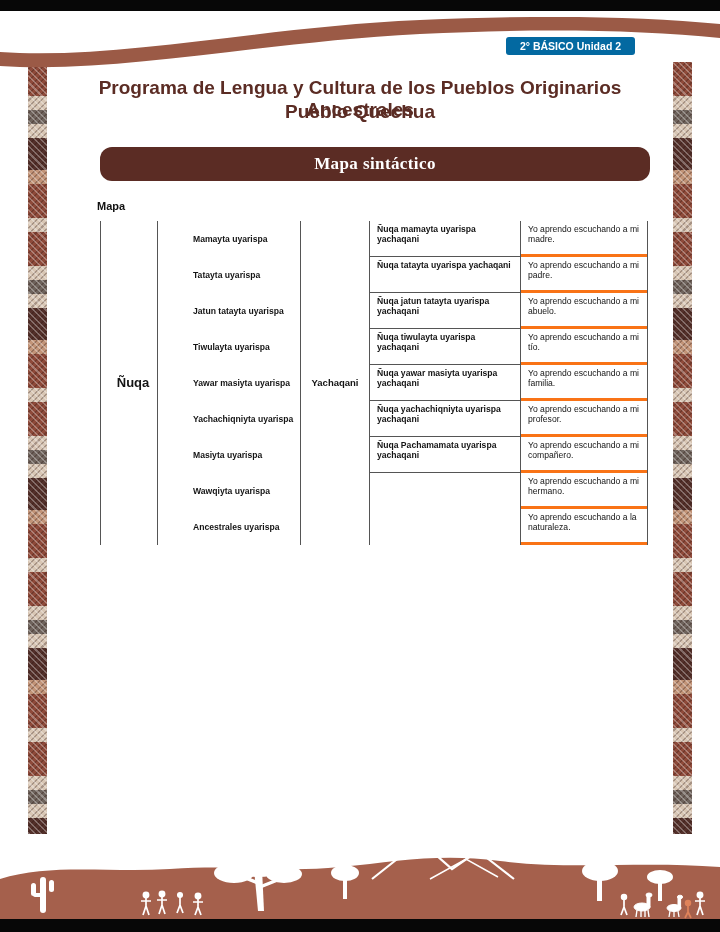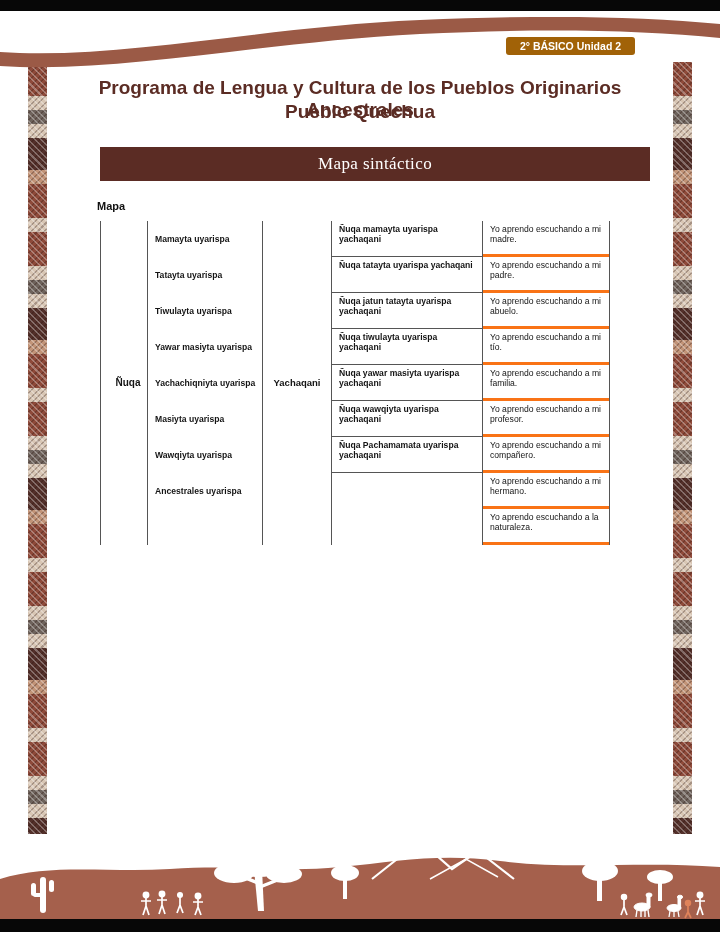--- a/index.html
+++ b/index.html
@@ -8,21 +8,21 @@
 
   .page { position:relative; width:720px; height:932px; background:#ffffff; overflow:hidden; margin:0 auto; }
 
   .bar-top    { position:absolute; top:0; left:0; width:100%; height:11px; background:#070707; z-index:5; }
   .bar-bottom { position:absolute; bottom:0; left:0; width:100%; height:13px; background:#070707; z-index:5; }
 
   .swoosh { position:absolute; top:8px; left:0; width:720px; height:70px; z-index:2; }
 
   .badge {
     position:absolute; top:37px; left:506px; z-index:3;
-    background:#a16207; color:#ffffff;
+    background:#0369a1; color:#ffffff;
     font-size:10.5px; font-weight:bold;
     padding:3px 14px; border-radius:3px; white-space:nowrap;text-align:right;
   }
 
   .strip {
     position:absolute; top:62px; width:19px; height:772px; z-index:1;
     background:
       repeating-linear-gradient(45deg,  rgba(255,255,255,.30) 0 1.5px, rgba(255,255,255,0) 1.5px 4.5px),
       repeating-linear-gradient(-45deg, rgba(40,15,10,.28)    0 1.5px, rgba(0,0,0,0)       1.5px 4.5px),
       repeating-linear-gradient(to bottom,
@@ -42,37 +42,37 @@
     position:absolute; left:60px; right:60px; text-align:center;
     font-size:19px; font-weight:bold; color:#5b2c24; z-index:2;
   }
   .title1 { top:77px; }
   .title2 { top:101px; }
 
   .banner {
     position:absolute; top:147px; left:100px; width:550px; height:34px;
     background:#5b2c24; color:#ffffff; z-index:2;
     display:flex; align-items:center; justify-content:center;
-    font-family:"Liberation Serif", serif; font-size:17px; font-weight:normal; letter-spacing:.4px;
+    font-family:"Liberation Serif", serif; font-size:17px; font-weight:bold; letter-spacing:.4px;border-radius:12px;
   }
 
   .map-label { position:absolute; top:200px; left:97px; font-size:11px; font-weight:bold; color:#111; z-index:2; }
 
   .ms-table {
     position:absolute; top:221px; left:100px; z-index:2;
     display:flex; font-size:8.6px; color:#141414; line-height:1.2;
   }
   .col { display:flex; flex-direction:column; }
   .col-subject {
-    width:48px; height:324px;
+    width:58px; height:324px;
     border-left:1px solid #555; border-right:1px solid #555;
     align-items:center; justify-content:center;
-    font-weight:bold; font-size:10px;padding-left:8px;
-  }
-  .col-phrases { width:114px; height:324px; }
+    font-weight:bold; font-size:13px;padding-left:8px;
+  }
+  .col-phrases { width:114px; height:324px;margin-left:28px; }
   .col-verb {
     width:70px; height:324px;
     border-left:1px solid #555; border-right:1px solid #555;
     align-items:center; justify-content:center;
     font-weight:bold; font-size:9.5px;
   }
   .col-sentences { width:150px; font-weight:bold; }
   .col-translations { width:128px; border-left:1px solid #555; border-right:1px solid #555; }
 
   .cell { height:36px; }
@@ -109,20 +109,21 @@
 
   <div class="ms-table">
     <div class="col col-subject">Ñuqa</div>
 
     <div class="col col-phrases">
 
         <div class="cell">Mamayta uyarispa</div>
 
         <div class="cell">Tatayta uyarispa</div>
 
+        <div class="cell">Jatun tatayta uyarispa</div>
 
         <div class="cell">Tiwulayta uyarispa</div>
 
         <div class="cell">Yawar masiyta uyarispa</div>
 
         <div class="cell">Yachachiqniyta uyarispa</div>
 
         <div class="cell">Masiyta uyarispa</div>
 
         <div class="cell">Wawqiyta uyarispa</div>
@@ -137,23 +138,23 @@
         <div class="cell">Ñuqa mamayta uyarispa yachaqani</div>
 
         <div class="cell">Ñuqa tatayta uyarispa yachaqani</div>
 
         <div class="cell">Ñuqa jatun tatayta uyarispa yachaqani</div>
 
         <div class="cell">Ñuqa tiwulayta uyarispa yachaqani</div>
 
         <div class="cell">Ñuqa yawar masiyta uyarispa yachaqani</div>
 
-
-
-        <div class="cell">Ñuqa wawqiyta uyarispa yachaqani</div>
+        <div class="cell">Ñuqa yachachiqniyta uyarispa yachaqani</div>
+
+
 
         <div class="cell">Ñuqa Pachamamata uyarispa yachaqani</div>
       </div>
 
     <div class="col col-translations">
 
         <div class="cell">Yo aprendo escuchando a mi madre.</div>
 
         <div class="cell">Yo aprendo escuchando a mi padre.</div>
 

